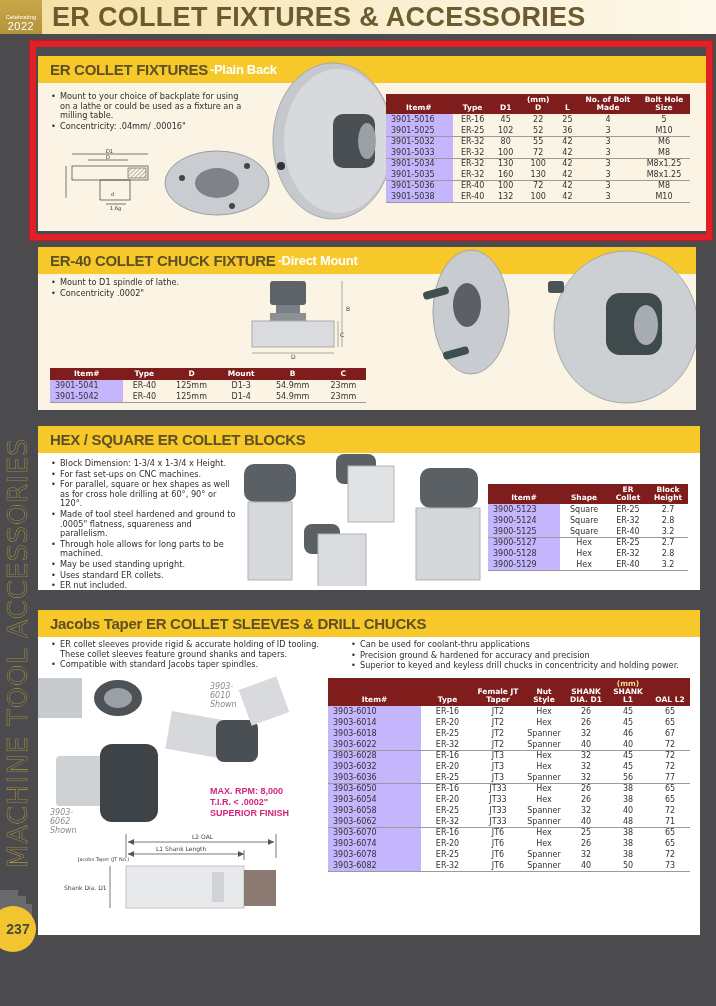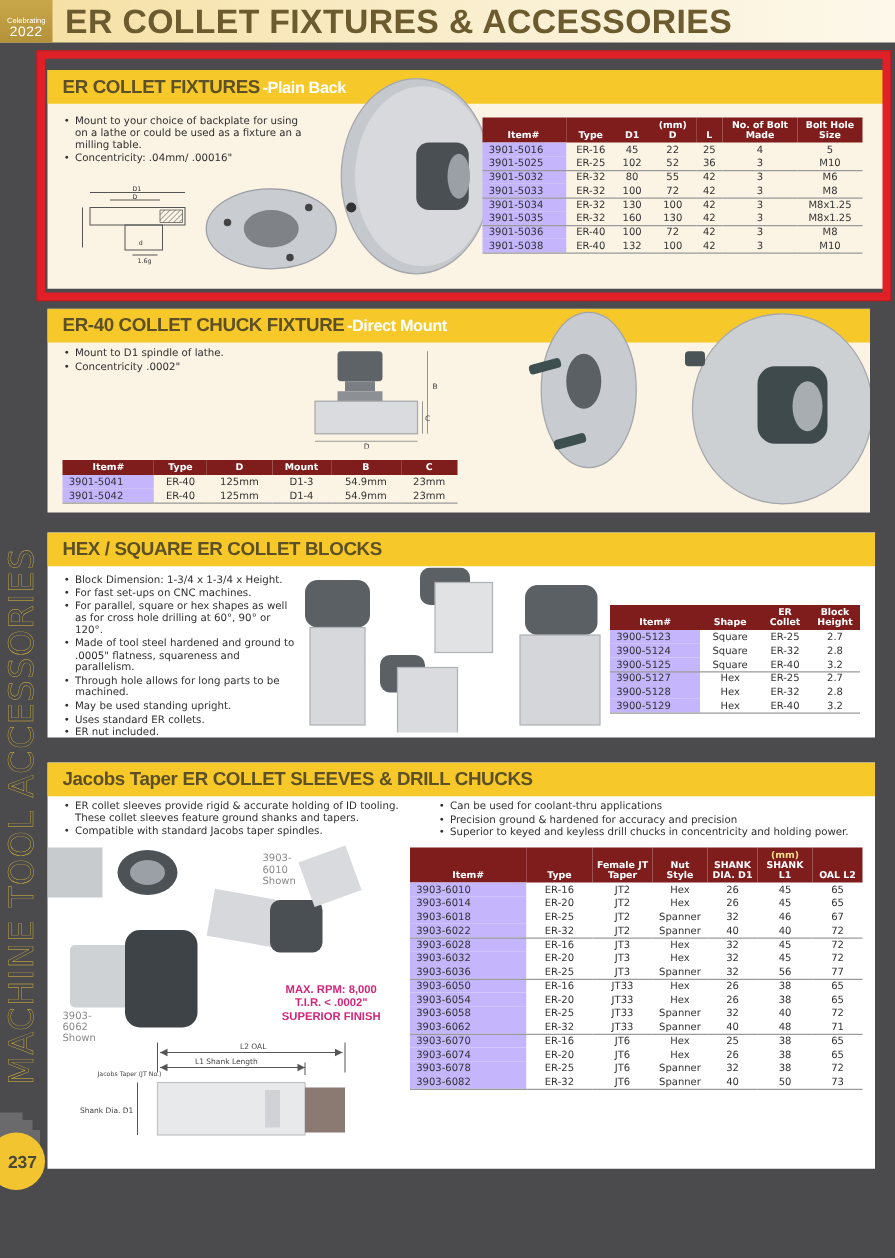--- a/index.html
+++ b/index.html
@@ -64,22 +64,22 @@
   table.spec { border-collapse: collapse; font-size: 8px; color: #333; }
   table.spec th {
     background: #7f1d1d; color: #ffffff; font-weight: bold; font-size: 7.5px;
     line-height: 8px; padding: 2px 3px; vertical-align: bottom; text-align: center;
   }
   table.spec td { padding: 0 3px; height: 11px; text-align: center; white-space: nowrap; }
   table.spec td.item { background: #c4b5fd; font-weight: normal; color: #333; text-align: left; padding-left: 5px; }
   table.spec tr.grp td { border-top: 1.5px solid #9a9a9a; }
   table.spec tr.last td { border-bottom: 1.5px solid #9a9a9a; }
   .shape { position: absolute; }
-  .caption { position: absolute; font-size: 8px; color: #8a8a8a; line-height: 9px; }
-  .promo { position: absolute; font-family: "Liberation Sans", sans-serif; font-weight: bold; font-size: 9px; color: #d3257a; text-align: center; line-height: 11px; }
+  .caption { position: absolute; font-size: 8px; color: #8a8a8a; line-height: 9px; font-style: italic; }
+  .promo { position: absolute; font-family: "Liberation Sans", sans-serif; font-weight: bold; font-size: 9px; color: #d3257a; text-align: left; line-height: 11px; }
 </style>
 </head>
 <body>
 
 <div class="page-header">
   <div class="logo-badge">
     <span class="l1">Celebrating</span>
     <span class="l2">2022</span>
   </div>
   <div class="page-title">ER COLLET FIXTURES &amp; ACCESSORIES</div>

